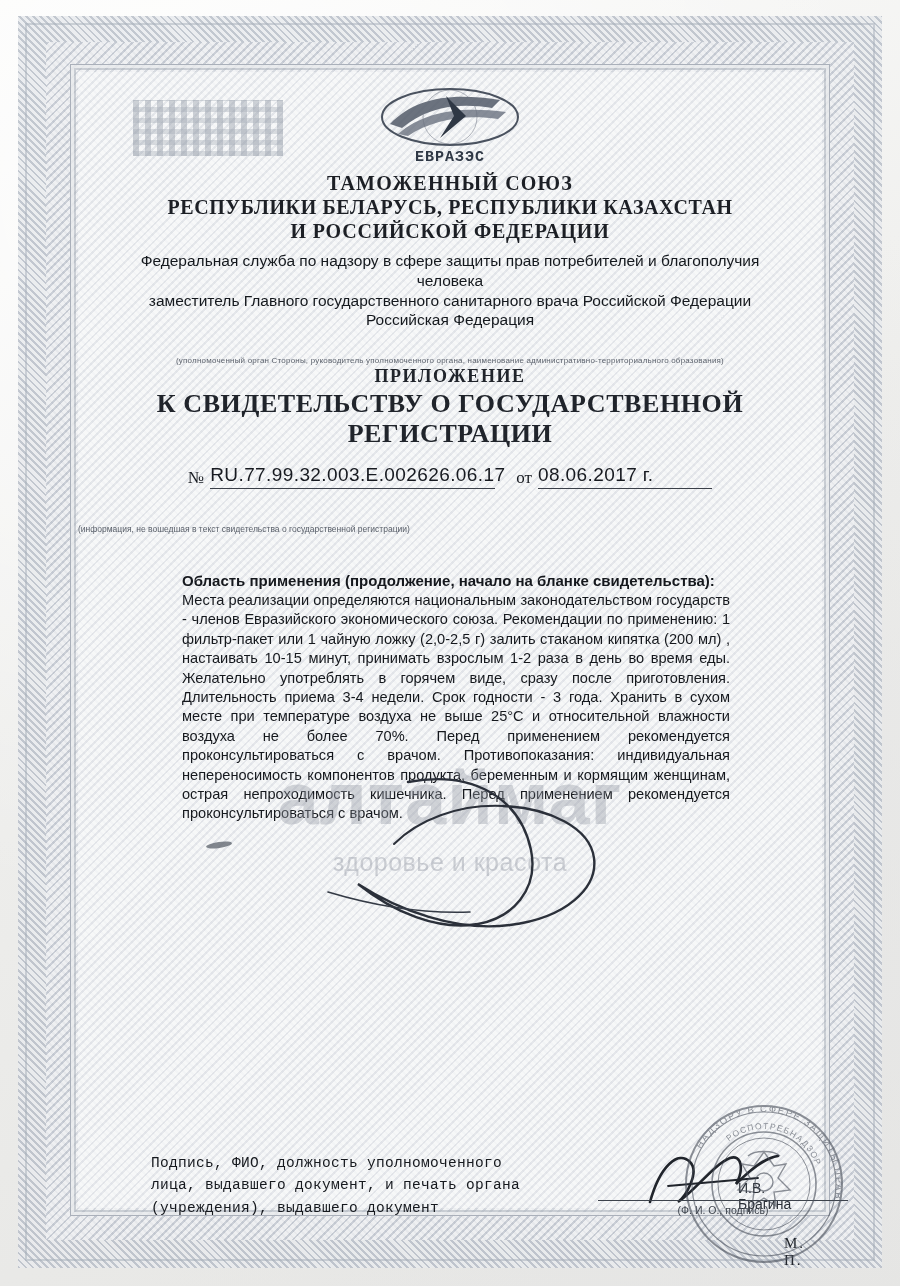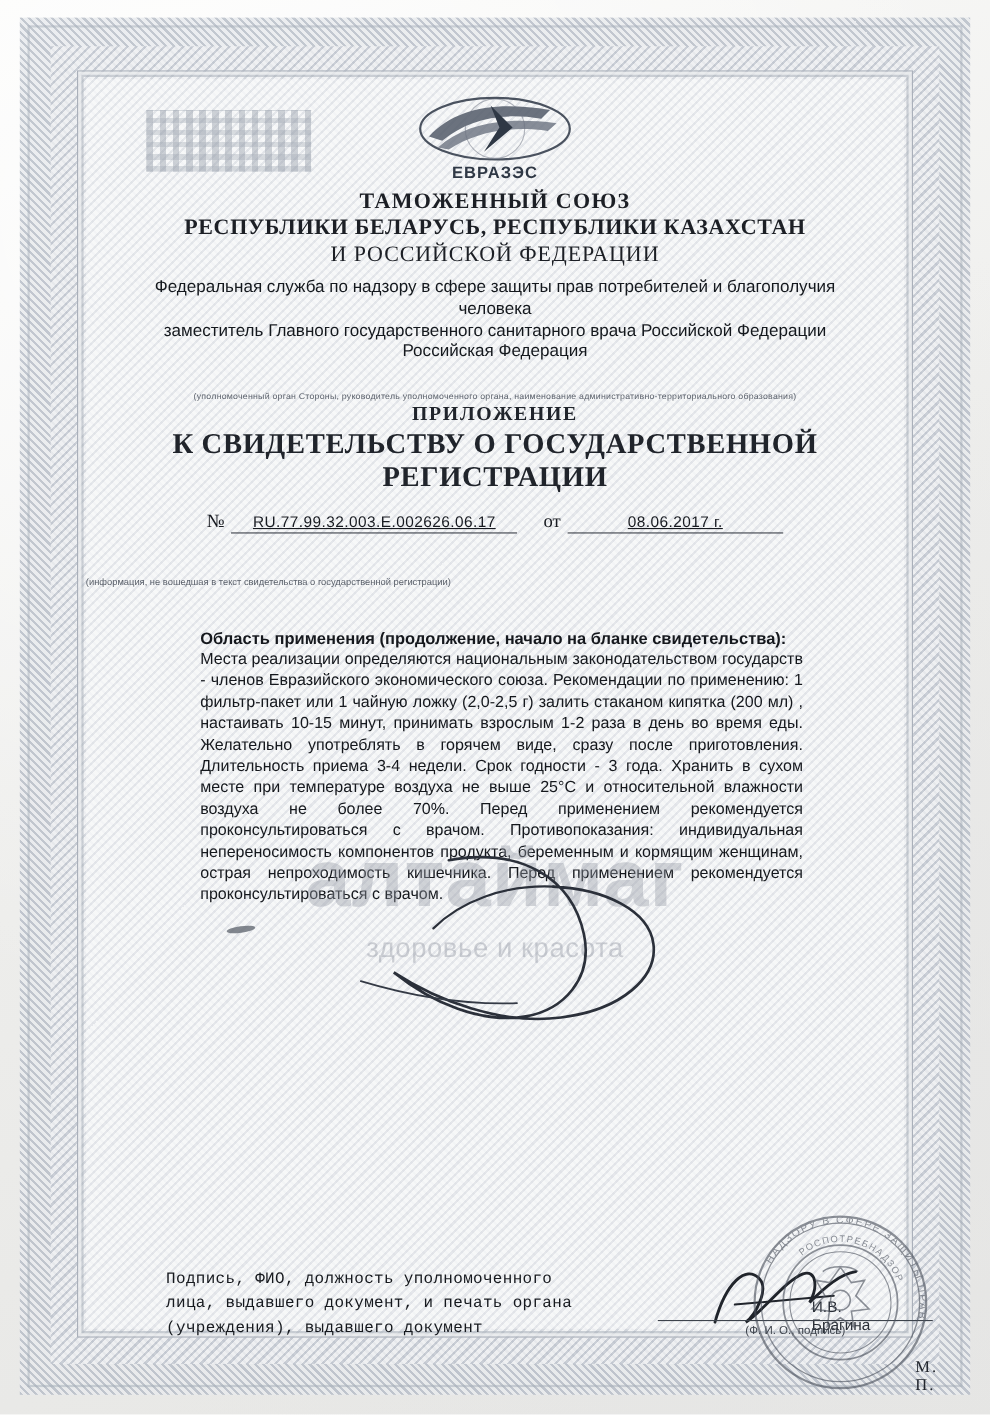--- a/index.html
+++ b/index.html
@@ -66,20 +66,21 @@
   
   .emblem {
     position: absolute;
     left: 50%;
     top: 14px;
     transform: translateX(-50%);
     width: 150px;
     height: 105px;
     text-align: center;
     color: #3b4350;
+    font-family: Liberation Mono, monospace;
   }
   .emblem .wing {
     width: 140px;
     height: 62px;
     margin: 0 auto;
   }
   .emblem .caption {
     font-size: 15px;
     font-weight: bold;
     letter-spacing: 1px;
@@ -117,21 +118,21 @@
   }
   .hdr-line2 {
     font-family: "Liberation Serif", serif;
     font-weight: bold;
     font-size: 20px;
     letter-spacing: 0.6px;
     margin-top: 1px;
   }
   .hdr-line3 {
     font-family: "Liberation Serif", serif;
-    font-weight: normal;
+    font-weight: bold;
     font-size: 20px;
     letter-spacing: 0.8px;
     margin-top: 1px;
   }
   .org-block {
     margin-top: 8px;
     font-size: 15.5px;
     line-height: 1.28;
     color: #14181d;
   }
@@ -172,25 +173,24 @@
     color: #171a20;
   }
   .numrow .lbl {
     font-family: "Liberation Serif", serif;
     font-size: 17px;
     padding-right: 6px;
     padding-bottom: 1px;
   }
   .numrow .fill {
     border-bottom: 1px solid #3a3f48;
-    text-align: center;
+    text-align: left;
     padding-bottom: 2px;
-    font-size: 14px;
+    font-size: 19px;
     letter-spacing: 0.4px;
-    text-decoration: underline;
   }
   .numrow .fill.n { width: 285px; }
   .numrow .fill.d { width: 215px; }
   .numrow .spacer { width: 26px; }
 
   .subnote {
     position: absolute;
     left: 0; right: 0;
     top: 452px;
     font-size: 8.5px;
@@ -297,21 +297,20 @@
     color: #2a2f37;
   }
   .mp {
     position: absolute;
     left: 706px;
     top: 1163px;
     font-family: "Liberation Serif", serif;
     font-size: 15px;
     letter-spacing: 2px;
     color: #23272e;
-    margin-left: 48px;
   }
   .sig-scrawl {
     position: absolute;
     left: 560px;
     top: 1068px;
     width: 160px;
     height: 80px;
     pointer-events: none;
   }
 

